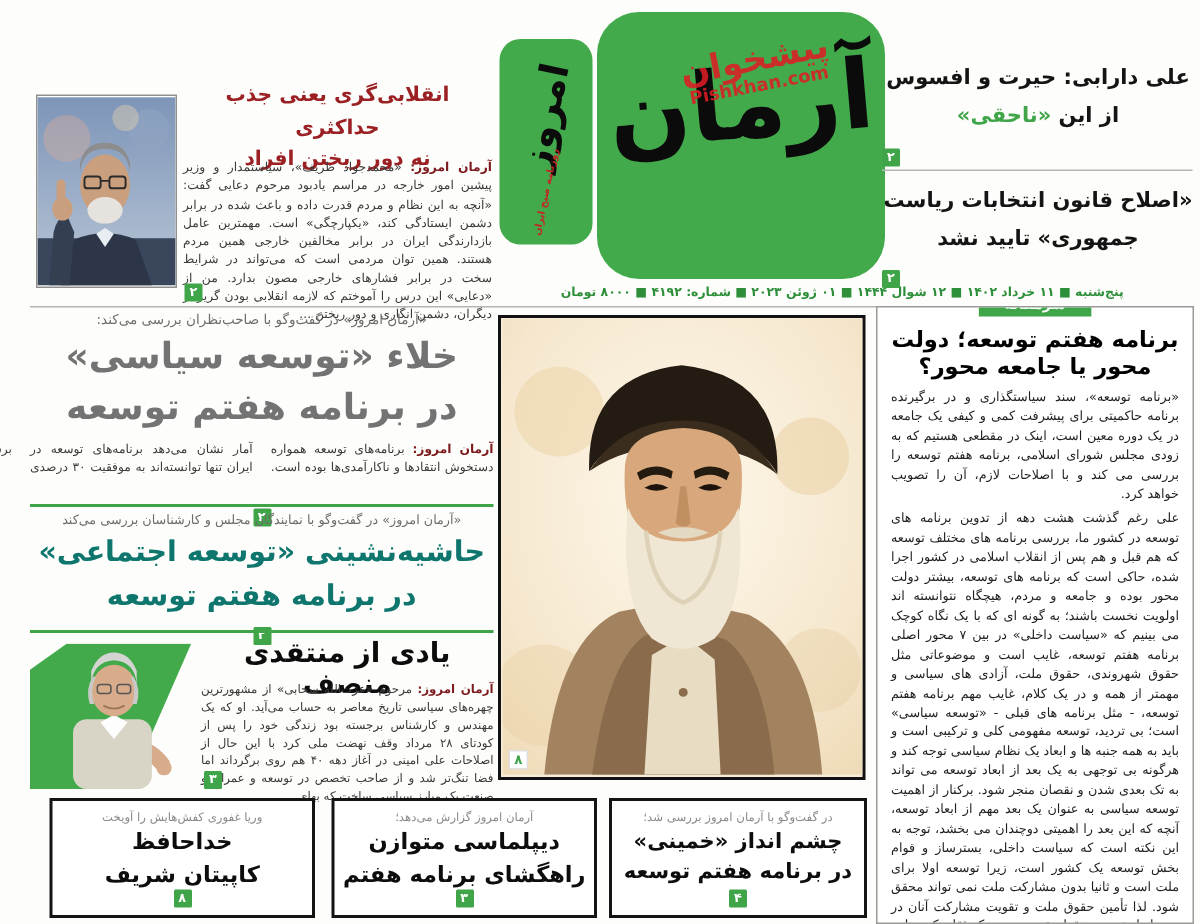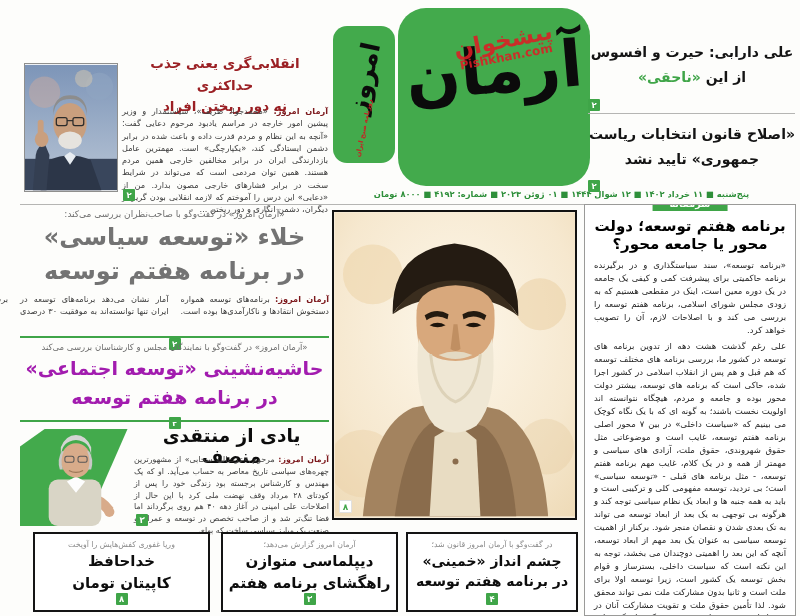--- a/index.html
+++ b/index.html
@@ -53,21 +53,21 @@
 
   
   .tr-headline { font-size:14px; font-weight:bold; color:#141414;
     text-align:center; line-height:1.75; }
   .green-word { color:#3fa548; }
 
   
   .sec-kicker { font-size:9px; text-align:center; color:#6d6d6d; }
   .lead-headline { font-size:24px; font-weight:800; color:#737373;
     text-align:center; line-height:1.4; }
-  .mid-headline { font-size:19px; font-weight:800; color:#a21caf;
+  .mid-headline { font-size:19px; font-weight:800; color:#0f766e;
     text-align:center; line-height:1.5; }
   .two-col { column-count:2; column-gap:12px; }
   .center { text-align:center; }
 
   
   .green-shape { background:#43aa4c;
     clip-path:polygon(22% 0%, 96% 0%, 58% 100%, 0% 100%, 0% 18%); }
   .memorial-headline { font-size:18.5px; font-weight:800; color:#0c0c0c; text-align:center; }
 
   
@@ -263,36 +263,36 @@
       <p class="body-p">«برنامه توسعه»، سند سیاستگذاری و در برگیرنده برنامه حاکمیتی برای پیشرفت کمی و کیفی یک جامعه در یک دوره معین است، اینک در مقطعی هستیم که به زودی مجلس شورای اسلامی، برنامه هفتم توسعه را بررسی می کند و با اصلاحات لازم، آن را تصویب خواهد کرد.</p>
       <p class="body-p">علی رغم گذشت هشت دهه از تدوین برنامه های توسعه در کشور ما، بررسی برنامه های مختلف توسعه که هم قبل و هم پس از انقلاب اسلامی در کشور اجرا شده، حاکی است که برنامه های توسعه، بیشتر دولت محور بوده و جامعه و مردم، هیچگاه نتوانسته اند اولویت نخست باشند؛ به گونه ای که با یک نگاه کوچک می بینیم که «سیاست داخلی» در بین ۷ محور اصلی برنامه هفتم توسعه، غایب است و موضوعاتی مثل حقوق شهروندی، حقوق ملت، آزادی های سیاسی و مهمتر از همه و در یک کلام، غایب مهم برنامه هفتم توسعه، - مثل برنامه های قبلی - «توسعه سیاسی» است؛ بی تردید، توسعه مفهومی کلی و ترکیبی است و باید به همه جنبه ها و ابعاد یک نظام سیاسی توجه کند و هرگونه بی توجهی به یک بعد از ابعاد توسعه می تواند به تک بعدی شدن و نقصان منجر شود. برکنار از اهمیت توسعه سیاسی به عنوان یک بعد مهم از ابعاد توسعه، آنچه که این بعد را اهمیتی دوچندان می بخشد، توجه به این نکته است که سیاست داخلی، بسترساز و قوام بخش توسعه یک کشور است، زیرا توسعه اولا برای ملت است و ثانیا بدون مشارکت ملت نمی تواند محقق شود. لذا تأمین حقوق ملت و تقویت مشارکت آنان در همه ابعاد توسعه، نقطه عزیمت و مرکز ثقل یک برنامه توسعه بوده و بررسی برنامه هفتم توسعه، گویای کم توجهی این به بعد ضروری توسعه سیاسی است.</p>
 
     </div>
   </aside>
 
   <section class="bottom-box" style="left:33px; width:177px;">
     <div class="bottom-kicker">وریا غفوری کفش‌هایش را آویخت</div>
     <h3 class="bottom-headline">
       <span>خداحافظ</span><br>
-      <span>کاپیتان تومان</span>
+      <span>کاپیتان شریف</span>
     </h3>
     <span class="badge bottom-badge">۸</span>
   </section>
 
   <section class="bottom-box" style="left:221px; width:177px;">
     <div class="bottom-kicker">آرمان امروز گزارش می‌دهد؛</div>
     <h3 class="bottom-headline">
       <span>دیپلماسی متوازن</span><br>
       <span>راهگشای برنامه هفتم</span>
     </h3>
     <span class="badge bottom-badge">۳</span>
   </section>
 
   <section class="bottom-box" style="left:406px; width:172px;">
-    <div class="bottom-kicker">در گفت‌وگو با آرمان امروز قانون شد؛</div>
+    <div class="bottom-kicker">در گفت‌وگو با آرمان امروز بررسی شد؛</div>
     <h3 class="bottom-headline sm">
       <span>چشم انداز «خمینی»</span><br>
       <span>در برنامه هفتم توسعه</span>
     </h3>
     <span class="badge bottom-badge">۴</span>
   </section>
 
 </div>
 
 </body></html>

